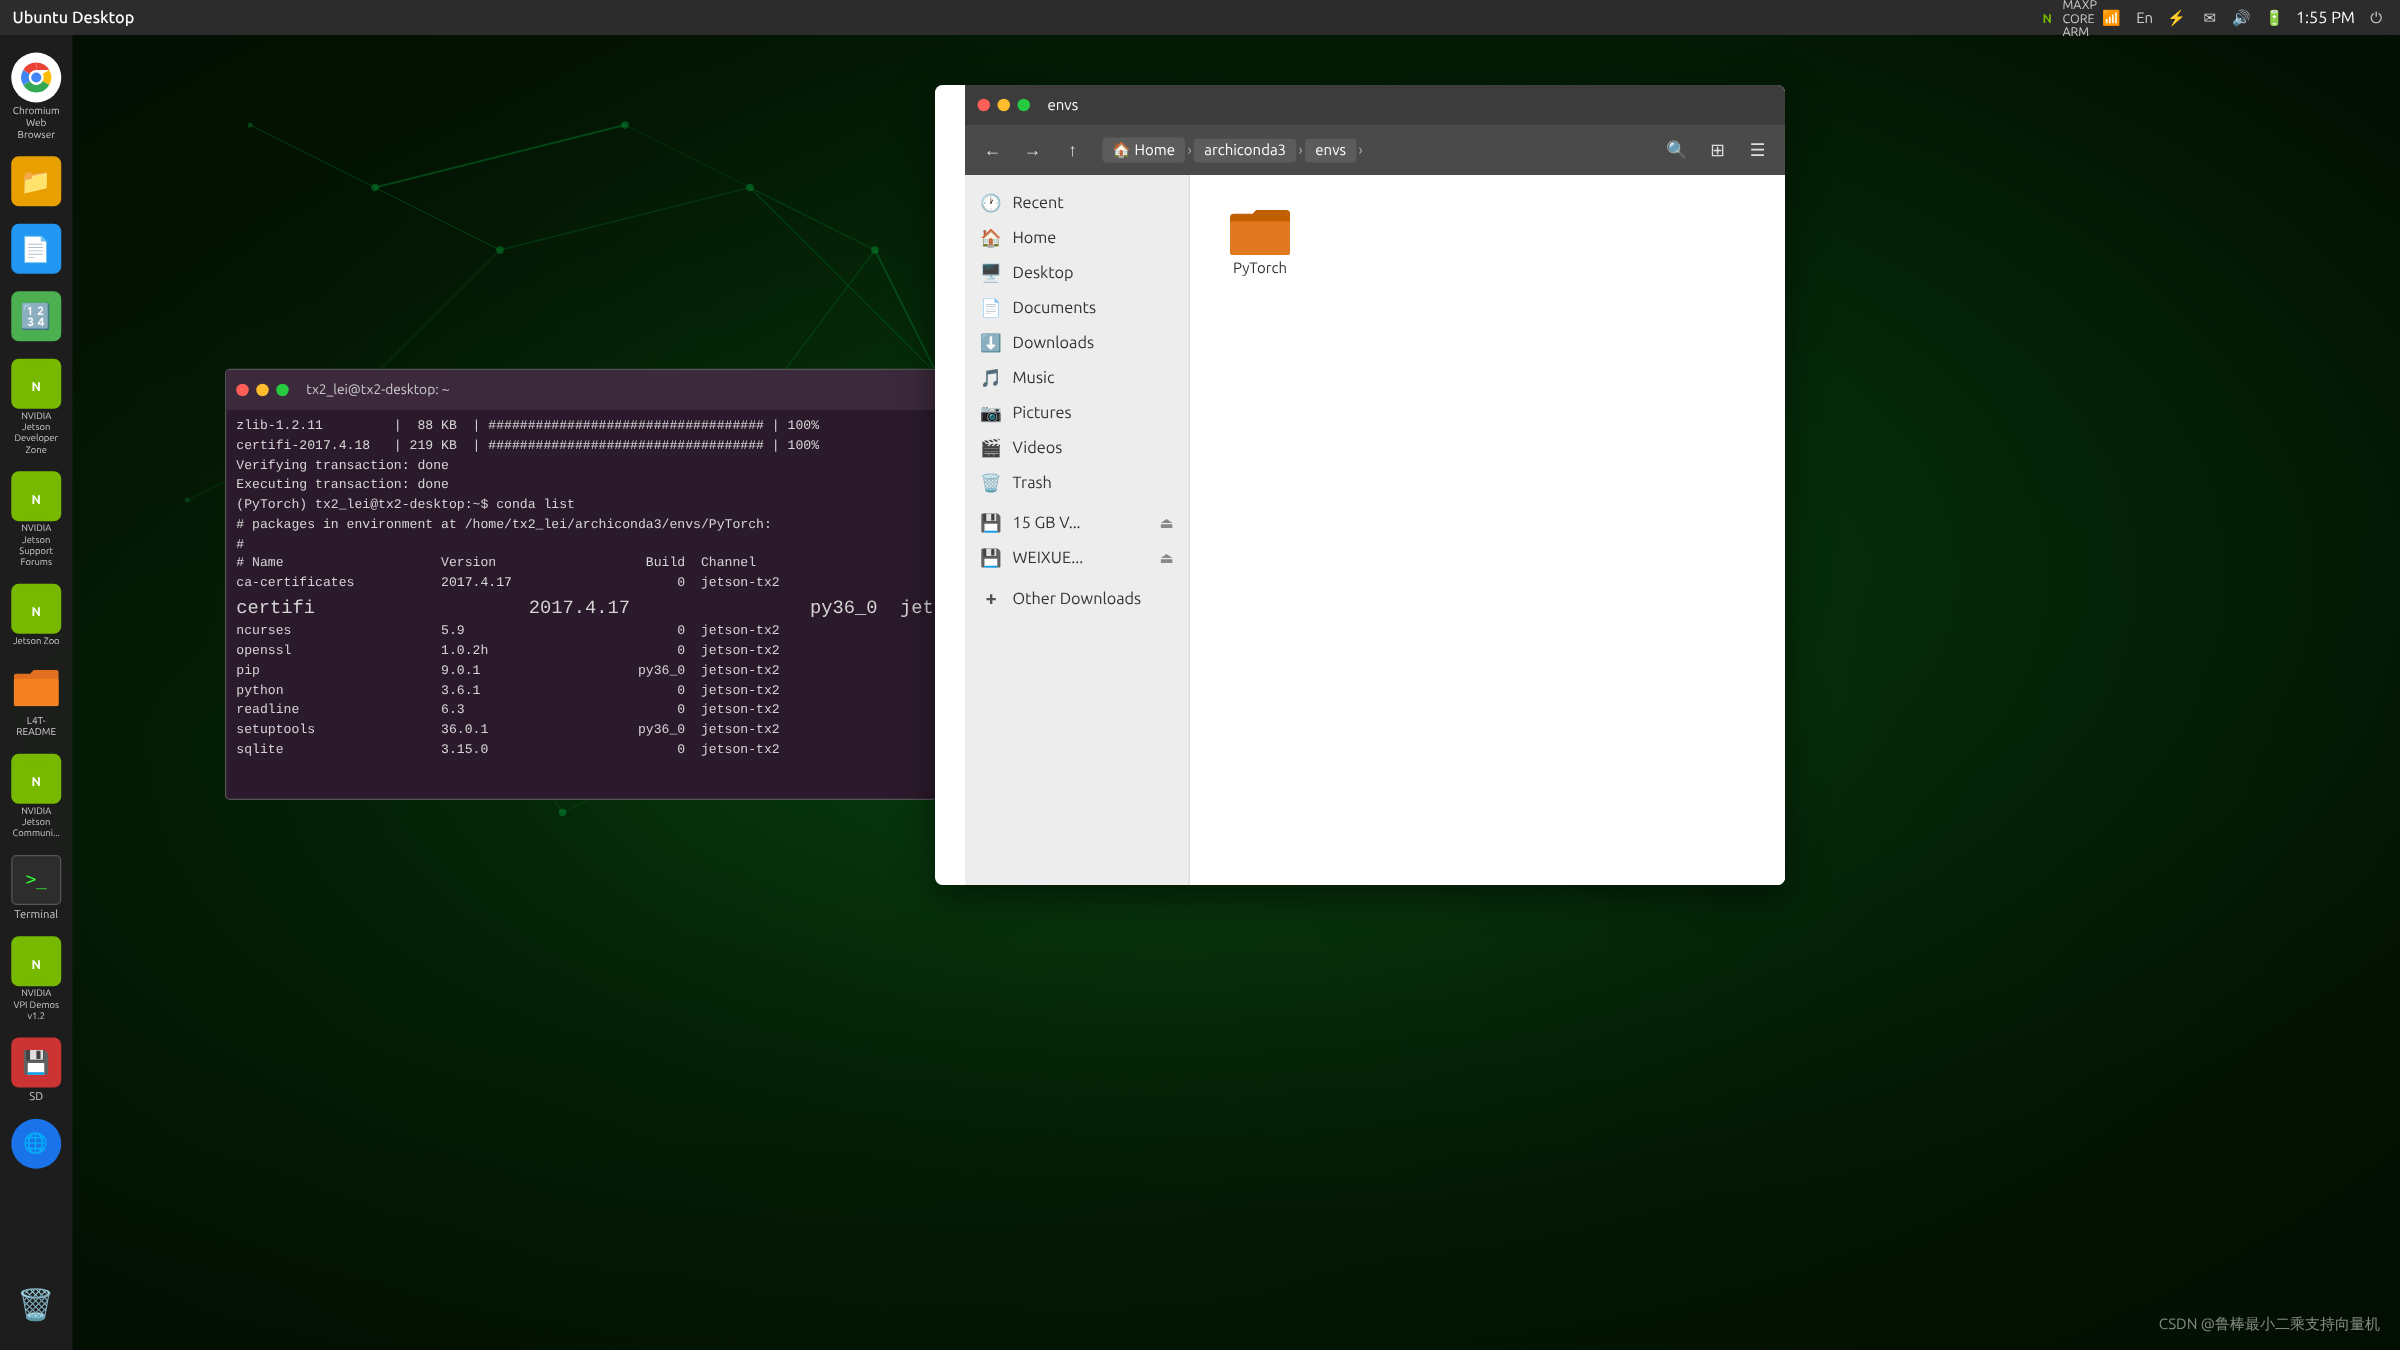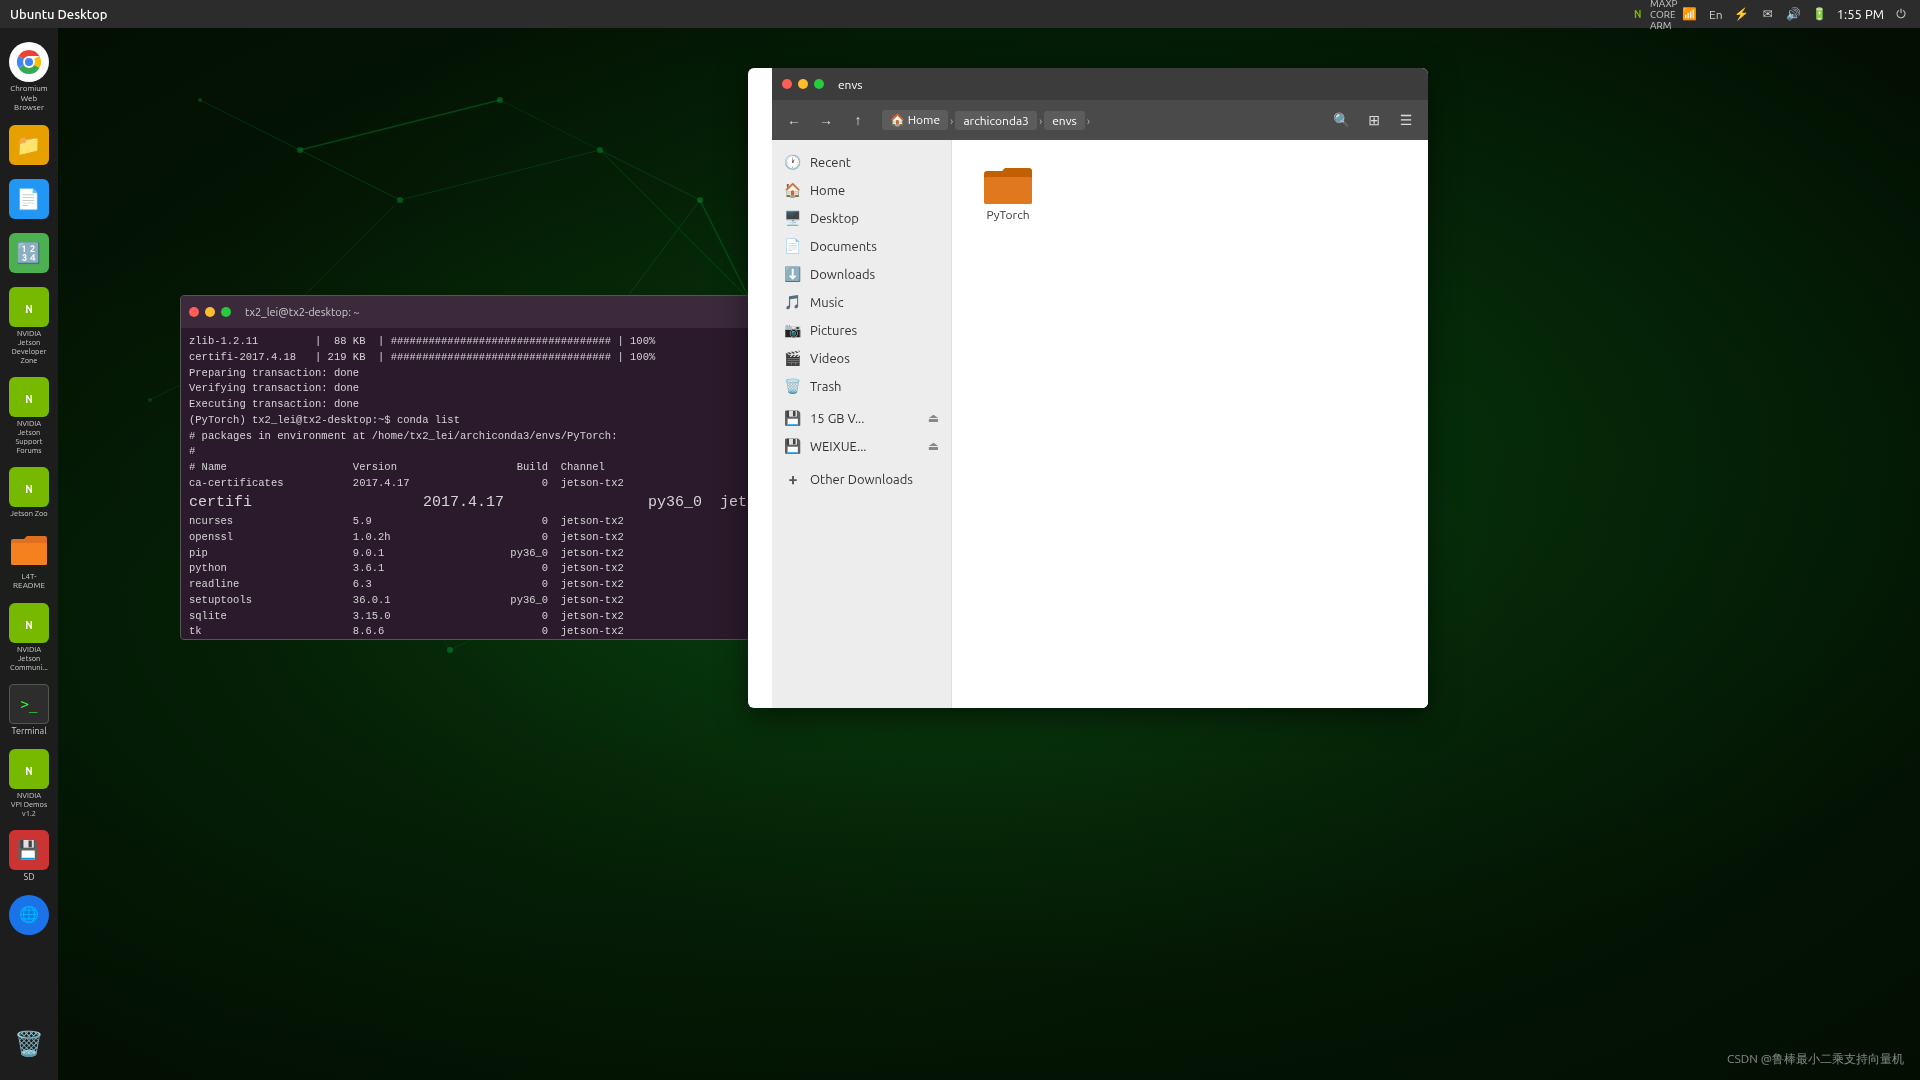--- a/index.html
+++ b/index.html
@@ -530,37 +530,35 @@
 <div class="terminal-window">
   <div class="terminal-titlebar">
     <div class="win-btn win-close"></div>
     <div class="win-btn win-min"></div>
     <div class="win-btn win-max"></div>
     <span class="terminal-title">tx2_lei@tx2-desktop: ~</span>
   </div>
   <div class="terminal-content">
     <div style="color:#d4d4d4;white-space:pre;font-size:10.5px;">zlib-1.2.11         |  88 KB  | ################################### | 100%</div>
     <div style="color:#d4d4d4;white-space:pre;font-size:10.5px;">certifi-2017.4.18   | 219 KB  | ################################### | 100%</div>
-    <div style="color:#d4d4d4;white-space:pre;font-size:10.5px;">Preparing transaction: done</div>
     <div style="color:#d4d4d4;white-space:pre;font-size:10.5px;">Verifying transaction: done</div>
     <div style="color:#d4d4d4;white-space:pre;font-size:10.5px;">Executing transaction: done</div>
     <div style="color:#d4d4d4;white-space:pre;font-size:10.5px;">(PyTorch) tx2_lei@tx2-desktop:~$ conda list</div>
     <div style="color:#d4d4d4;white-space:pre;font-size:10.5px;"># packages in environment at /home/tx2_lei/archiconda3/envs/PyTorch:</div>
     <div style="color:#d4d4d4;white-space:pre;font-size:10.5px;">#</div>
     <div style="color:#d4d4d4;white-space:pre;font-size:10.5px;"># Name                    Version                   Build  Channel</div>
     <div style="color:#d4d4d4;white-space:pre;font-size:10.5px;">ca-certificates           2017.4.17                     0  jetson-tx2</div>
     <div style="color:#d4d4d4;white-space:pre;font-size:15px;">certifi                   2017.4.17                py36_0  jetson-tx2</div>
     <div style="color:#d4d4d4;white-space:pre;font-size:10.5px;">ncurses                   5.9                           0  jetson-tx2</div>
     <div style="color:#d4d4d4;white-space:pre;font-size:10.5px;">openssl                   1.0.2h                        0  jetson-tx2</div>
     <div style="color:#d4d4d4;white-space:pre;font-size:10.5px;">pip                       9.0.1                    py36_0  jetson-tx2</div>
     <div style="color:#d4d4d4;white-space:pre;font-size:10.5px;">python                    3.6.1                         0  jetson-tx2</div>
     <div style="color:#d4d4d4;white-space:pre;font-size:10.5px;">readline                  6.3                           0  jetson-tx2</div>
     <div style="color:#d4d4d4;white-space:pre;font-size:10.5px;">setuptools                36.0.1                   py36_0  jetson-tx2</div>
     <div style="color:#d4d4d4;white-space:pre;font-size:10.5px;">sqlite                    3.15.0                        0  jetson-tx2</div>
-    <div style="color:#d4d4d4;white-space:pre;font-size:10.5px;">tk                        8.6.6                         0  jetson-tx2</div>
 
   </div>
 </div>
 
 <div class="filemanager">
 
   <div class="fm-titlebar">
     <div class="win-btn win-close"></div>
     <div class="win-btn win-min"></div>
     <div class="win-btn win-max"></div>

